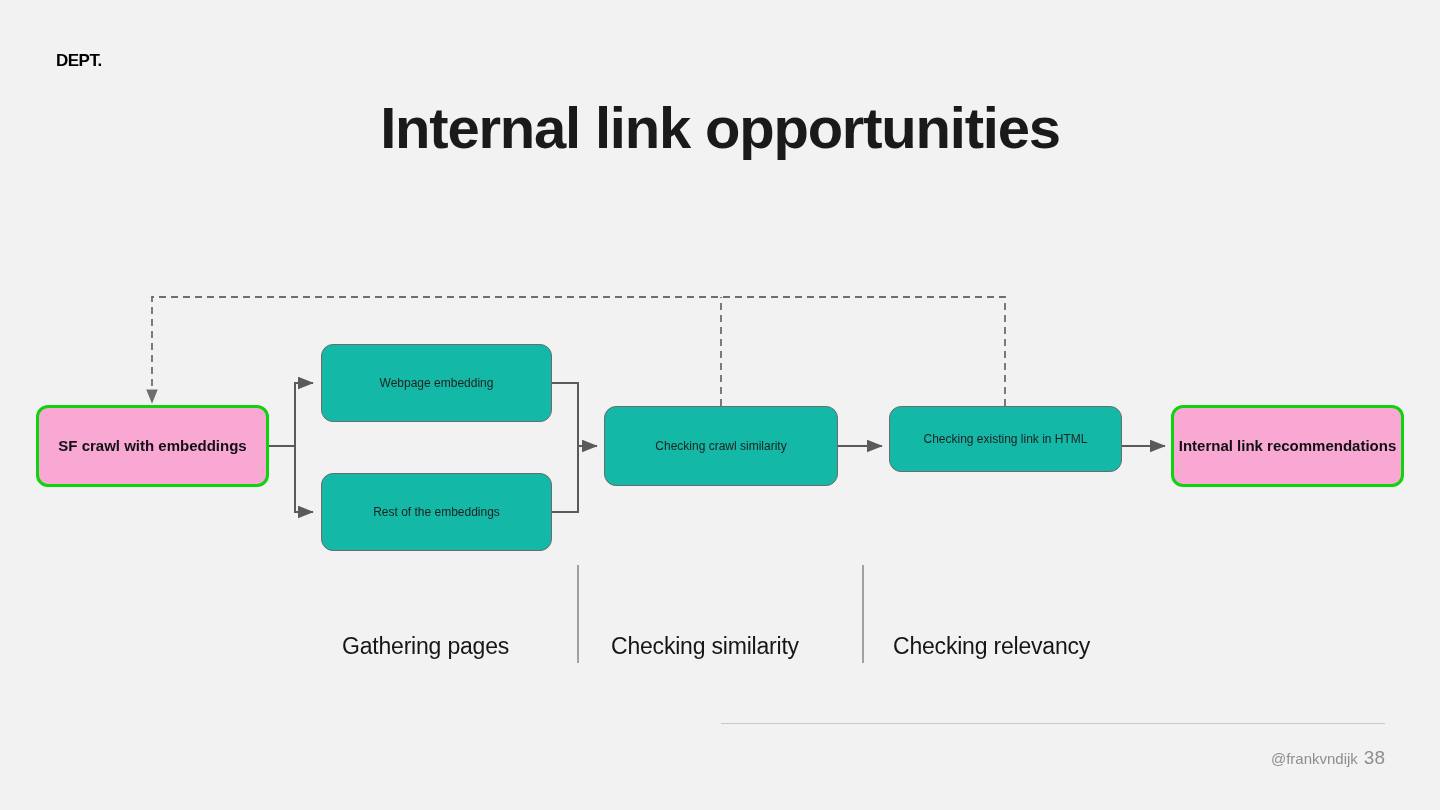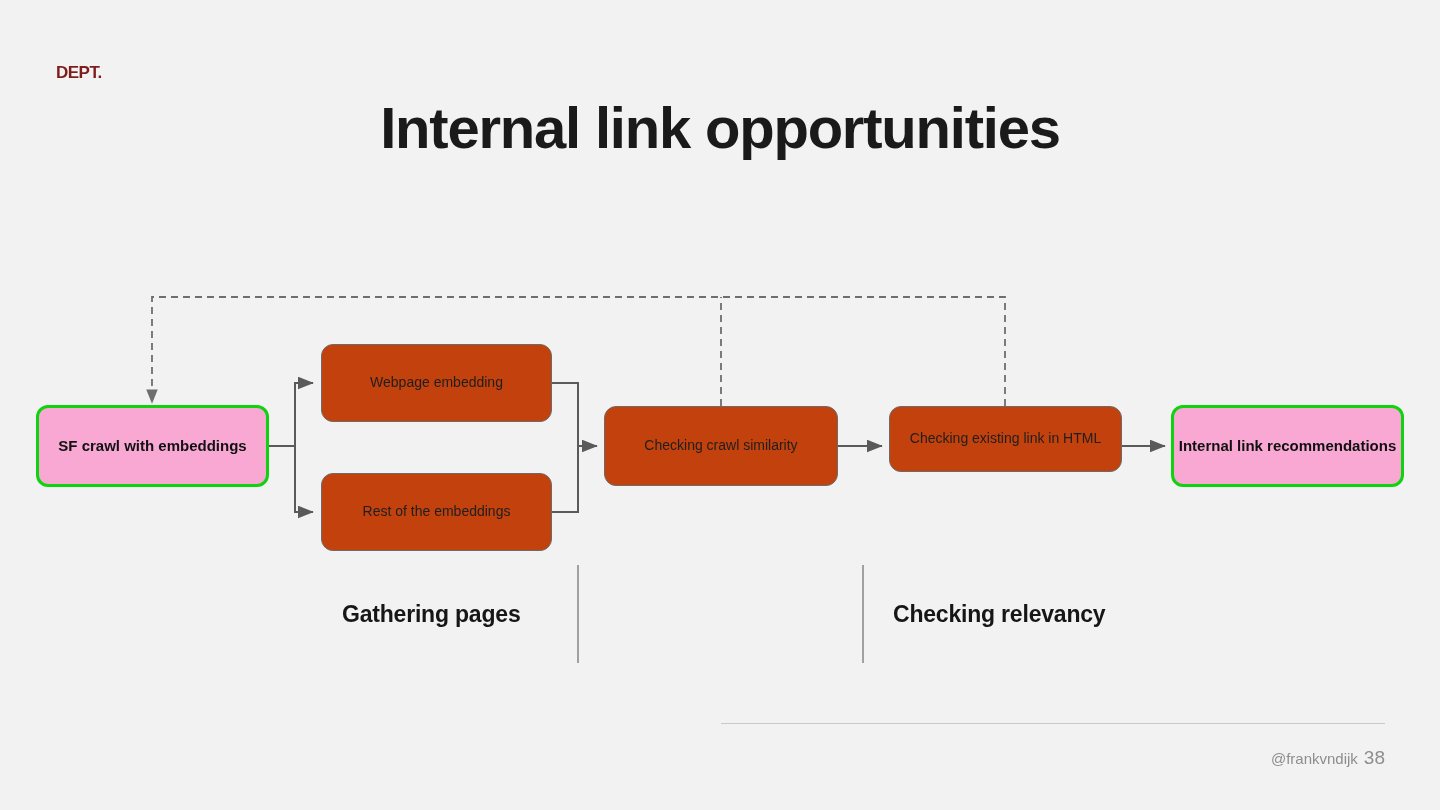--- a/index.html
+++ b/index.html
@@ -13,26 +13,26 @@
     height: 810px;
     background: #f2f2f2;
     overflow: hidden;
     font-family: "Liberation Sans", sans-serif;
   }
 
   
   #logo {
     position: absolute;
     left: 56px;
-    top: 64px;
+    top: 52px;
     font-family: "Liberation Sans", sans-serif;
     font-weight: bold;
     font-size: 17px;
     letter-spacing: -0.5px;
-    color: #7f1d1d;
+    color: #000000;
     line-height: 1;
   }
 
   
   #title {
     position: absolute;
     left: 0;
     top: 96px;
     width: 1440px;
     text-align: center;
@@ -58,24 +58,24 @@
     position: absolute;
     box-sizing: border-box;
     display: flex;
     align-items: center;
     justify-content: center;
     text-align: center;
     border-radius: 12px;
     line-height: 1.25;
   }
   .node-plain {
-    background: #c2410c;
+    background: #14b8a6;
     border: 1.6px solid #6b6b6b;
     color: #1f1f1f;
-    font-size: 14px;
+    font-size: 12px;
     font-weight: normal;
   }
   .node-accent {
     background: #f9a8d4;
     border: 3.2px solid #0ed30e;
     color: #111111;
     font-size: 15px;
     font-weight: bold;
   }
 
@@ -83,24 +83,25 @@
   #node-webpage  { left: 321px;  top: 344px; width: 231px; height: 78px; }
   #node-rest     { left: 321px;  top: 473px; width: 231px; height: 78px; }
   #node-cosine   { left: 604px;  top: 406px; width: 234px; height: 80px; }
   #node-html     { left: 889px;  top: 406px; width: 233px; height: 66px; }
   #node-reco     { left: 1171px; top: 405px; width: 233px; height: 82px; }
 
   
   .phase-label {
     position: absolute;
     font-size: 23px;
-    font-weight: bold;
+    font-weight: normal;
     color: #161616;
     white-space: nowrap;
     letter-spacing: -0.2px;
+    margin-top: 32px;
   }
   #phase-0 { left: 342px; top: 601px; }
   #phase-1 { left: 611px; top: 601px; }
   #phase-2 { left: 893px; top: 601px; }
 
   
   #footer-rule {
     position: absolute;
     left: 721px;
     top: 723px;
@@ -170,20 +171,21 @@
 
   <div class="node node-plain" id="node-rest">Rest of the embeddings</div>
 
   <div class="node node-plain" id="node-cosine">Checking crawl similarity</div>
 
   <div class="node node-plain" id="node-html">Checking existing link in HTML</div>
 
   <div class="node node-accent" id="node-reco">Internal link recommendations</div>
 
   <div class="phase-label" id="phase-0">Gathering pages</div>
+  <div class="phase-label" id="phase-1">Checking similarity</div>
   <div class="phase-label" id="phase-2">Checking relevancy</div>
 
   <div id="footer-rule"></div>
   <div id="footer">
     <span>@frankvndijk</span>
     <span id="page-num">38</span>
   </div>
 
 </div>
 

